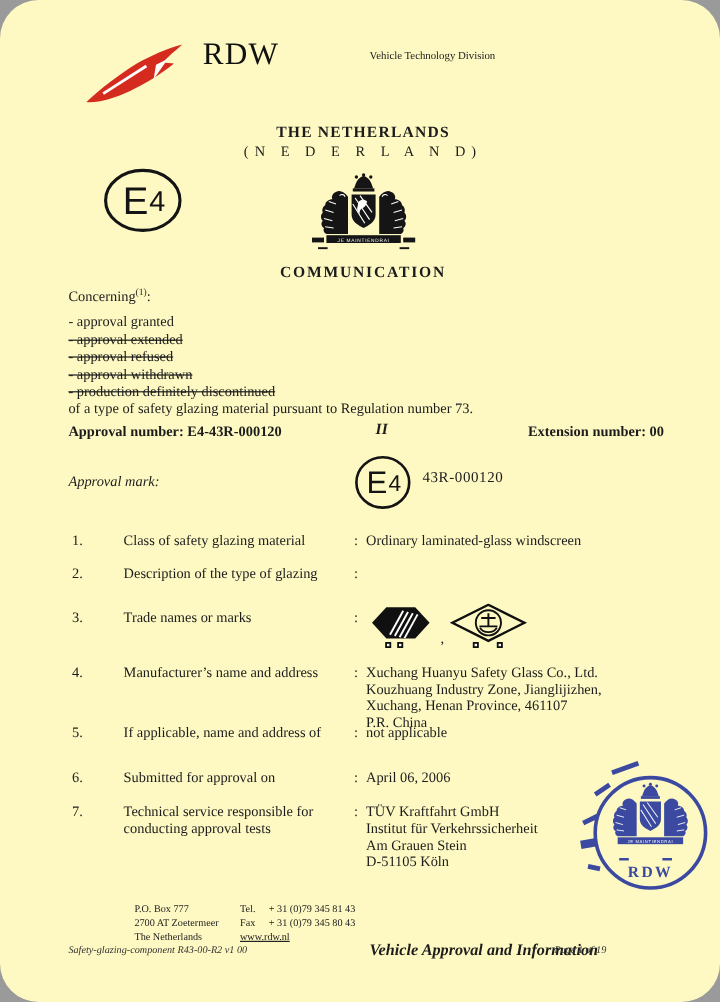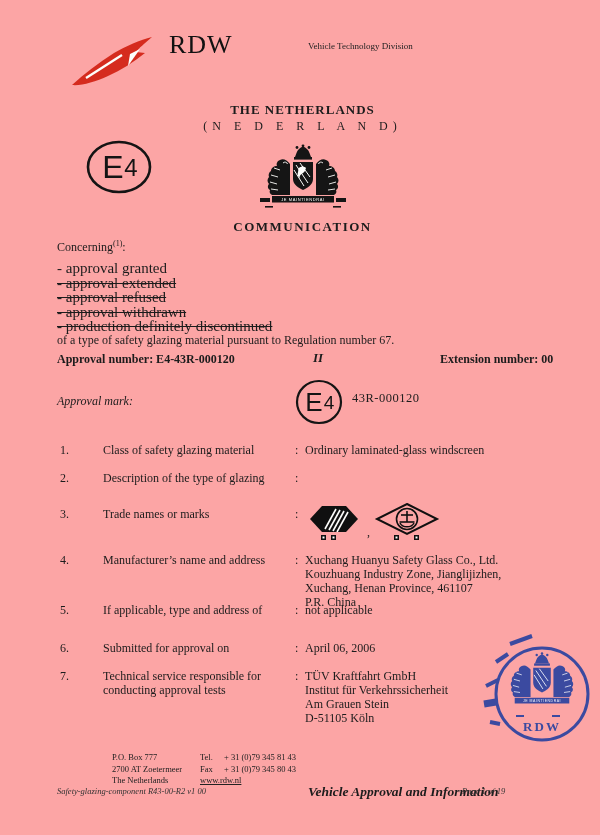--- a/index.html
+++ b/index.html
@@ -1,41 +1,41 @@
 <!DOCTYPE html>
 <html><head>
 <meta charset="utf-8">
 <style>
   * { margin:0; padding:0; box-sizing:border-box; }
   html,body { background:#9a9a9a; }
   #page {
     position:relative; width:600px; height:835px; margin:0 auto;
-    background:#fca5a5; color:#1c1c1c;
-    font-family:"Liberation Serif", serif; overflow:hidden;
+    background:#fef9c3; color:#1c1c1c;
+    font-family:"Liberation Serif", serif; overflow:hidden;border-radius:32px;
   }
   .abs { position:absolute; }
 
   
   .brand-text { left:169px; top:30px; font-size:26px; letter-spacing:1px; color:#111; }
   .division { left:308px; top:41px; font-size:9px; color:#222; }
 
   
   .center-col { left:150px; top:102px; width:305px; text-align:center; }
   .country { font-size:13px; font-weight:bold; letter-spacing:1px; }
   .country-native { font-size:12px; letter-spacing:5px; margin-top:1px; }
   .arms-wrap { margin:10px auto 0 auto; width:100px; height:66px; }
   .doc-type { font-size:13px; font-weight:bold; letter-spacing:1.5px; margin-top:9px; }
 
   
   .e4-badge { left:86px; top:140px; width:66px; height:54px; }
 
   
   .concerning-head { left:57px; top:239px; font-size:12px; }
   .concerning-head sup { font-size:8px; }
-  .concerning-list { left:57px; top:261px; font-size:15px; line-height:14px; }
+  .concerning-list { left:57px; top:261px; font-size:12px; line-height:14px; }
   .concerning-list div { margin-bottom:0.5px; }
   .struck { text-decoration:line-through; }
   .subject-line { left:57px; top:333px; font-size:12px; }
 
   
   .approval-number { left:57px; top:352px; font-size:12px; font-weight:bold; }
   .extension-number { left:393px; top:352px; font-size:12px; font-weight:bold;margin-left:47px; }
   .approval-mark-label { left:57px; top:394px; font-size:12px; font-style:italic; }
   .mark-roman { left:313px; top:350px; font-size:13px; font-weight:bold; font-style:italic; }
   .mark-circle { left:295px; top:379px; width:48px; height:46px; }
@@ -120,21 +120,21 @@
   <div class="abs concerning-head">
     <span>Concerning</span><sup>(1)</sup><span>:</span>
   </div>
   <div class="abs concerning-list">
     <div>- approval granted</div>
     <div class="struck">- approval extended</div>
     <div class="struck">- approval refused</div>
     <div class="struck">- approval withdrawn</div>
     <div class="struck">- production definitely discontinued</div>
   </div>
-  <div class="abs subject-line">of a type of safety glazing material pursuant to Regulation number 67.</div>
+  <div class="abs subject-line">of a type of safety glazing material pursuant to Regulation number 73.</div>
 
   <div class="abs approval-number">Approval number: E4-43R-000120</div>
   <div class="abs extension-number">Extension number: 00</div>
 
   <div class="abs approval-mark-label">Approval mark:</div>
   <div class="abs mark-roman">II</div>
   <svg class="abs mark-circle" viewBox="0 0 48 46">
     <ellipse cx="24" cy="23" rx="22" ry="21" fill="none" stroke="#141414" stroke-width="2.2"></ellipse>
     <text x="19" y="32" text-anchor="middle" font-size="26" font-family="'Liberation Sans',sans-serif" fill="#141414">E</text>
     <text x="34" y="30" text-anchor="middle" font-size="19" font-family="'Liberation Sans',sans-serif" fill="#141414">4</text>
@@ -213,21 +213,21 @@
         <div>Kouzhuang Industry Zone, Jianglijizhen,</div>
         <div>Xuchang, Henan Province, 461107</div>
         <div>P.R. China</div>
       </span>
     </span>
   </div>
 
   <div class="item-row" style="top:603px;">
     <span class="item-num">5.</span>
     <span class="item-label">
-      <div>If applicable, type and address of</div>
+      <div>If applicable, name and address of</div>
     </span>
     <span class="item-value">
         <span class="colon">:</span>
         <span>not applicable</span>
       </span>
   </div>
 
   <div class="item-row" style="top:641px;">
     <span class="item-num">6.</span>
     <span class="item-label">Submitted for approval on</span>

